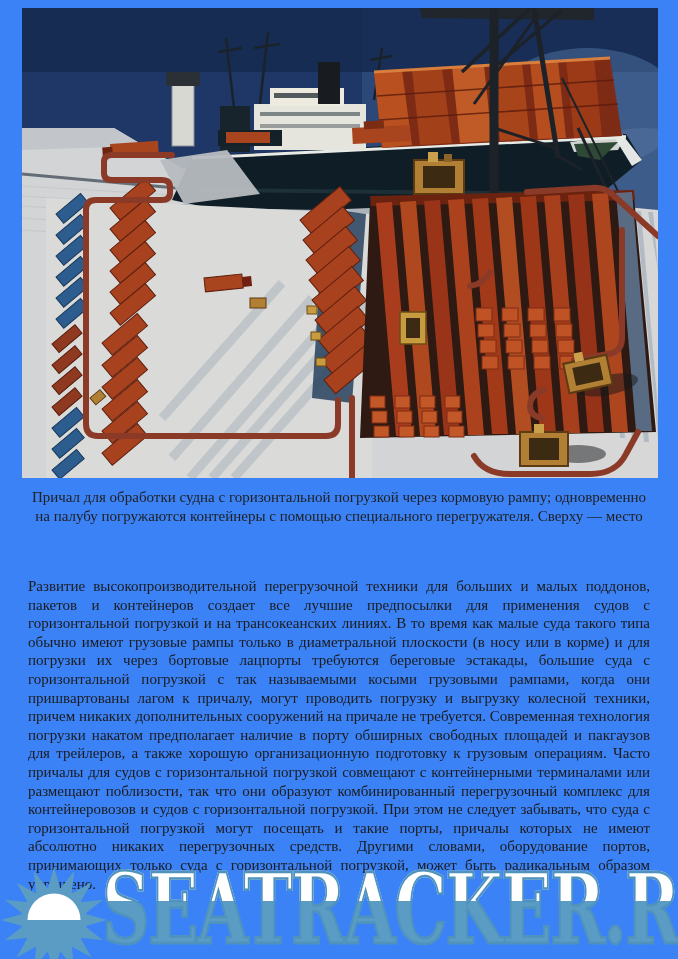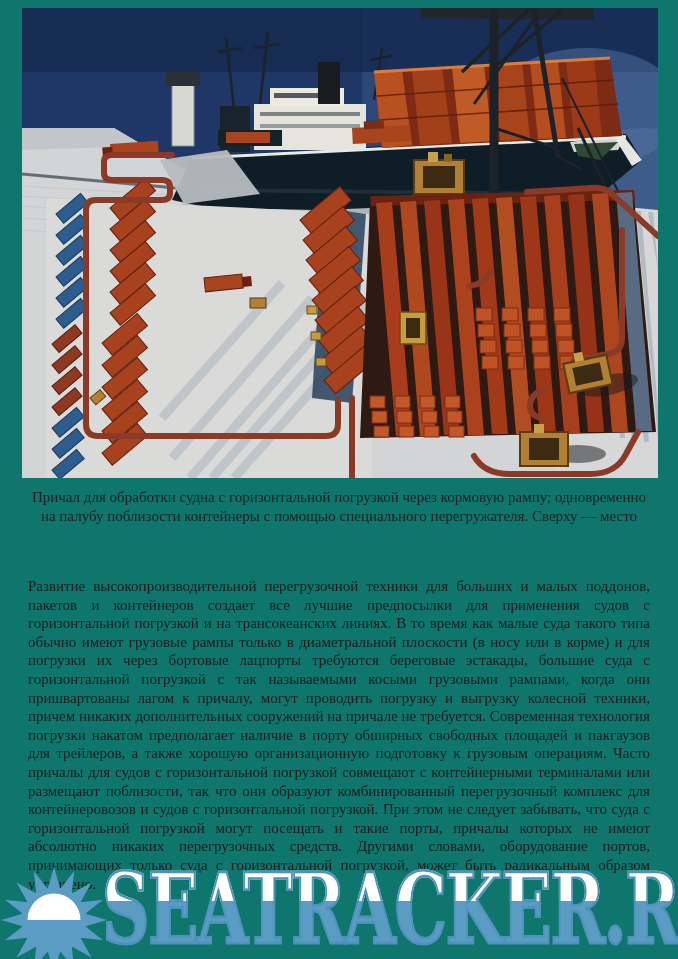--- a/index.html
+++ b/index.html
@@ -1,16 +1,16 @@
 <!DOCTYPE html>
 <html><head>
 <meta charset="utf-8">
 <style>
   html,body{margin:0;padding:0;background:#ffffff;}
-  .page{position:relative;width:678px;height:959px;background:#0f766e;overflow:hidden;
+  .page{position:relative;width:678px;height:959px;background:#3b82f6;overflow:hidden;
         font-family:"Liberation Serif",serif;}
   .illustration{position:absolute;left:22px;top:8px;width:636px;height:470px;display:block;}
   .caption{position:absolute;top:488px;left:24px;right:24px;text-align:center;
            font-size:15px;line-height:19px;color:#1f1f1f;}
   .body-text{position:absolute;top:562px;left:13px;right:13px;margin:15px;text-align:justify;
              font-size:15px;line-height:18.6px;color:#1b1b1b;}
   .logo{position:absolute;left:0;top:860px;width:678px;height:99px;}
   .sun{position:absolute;left:1px;top:7px;width:106px;height:106px;}
   .logo-text{
      position:absolute;left:102px;top:1px;white-space:nowrap;
@@ -361,21 +361,21 @@
     <g transform="translate(498,420)">
       <ellipse cx="58" cy="26" rx="28" ry="9" fill="#15181c" opacity="0.5"></ellipse>
       <rect x="0" y="4" width="48" height="34" fill="#b28034" stroke="#5d3b12" stroke-width="2"></rect>
       <rect x="9" y="10" width="30" height="22" fill="#3c2a12"></rect>
       <rect x="14" y="-4" width="10" height="9" fill="#caa04a"></rect>
     </g>
   </svg>
 
   <div class="caption">
     <div>Причал для обработки судна с горизонтальной погрузкой через кормовую рампу; одновременно</div>
-    <div>на палубу поблизости контейнеры с помощью специального перегружателя. Сверху — место</div>
+    <div>на палубу погружаются контейнеры с помощью специального перегружателя. Сверху — место</div>
   </div>
 
   <p class="body-text">Развитие высокопроизводительной перегрузочной техники для больших и малых поддонов, пакетов и контейнеров создает все лучшие предпосылки для применения судов с горизонтальной погрузкой и на трансокеанских линиях. В то время как малые суда такого типа обычно имеют грузовые рампы только в диаметральной плоскости (в носу или в корме) и для погрузки их через бортовые лацпорты требуются береговые эстакады, большие суда с горизонтальной погрузкой с так называемыми косыми грузовыми рампами, когда они пришвартованы лагом к причалу, могут проводить погрузку и выгрузку колесной техники, причем никаких дополнительных сооружений на причале не требуется. Современная технология погрузки накатом предполагает наличие в порту обширных свободных площадей и пакгаузов для трейлеров, а также хорошую организационную подготовку к грузовым операциям. Часто причалы для судов с горизонтальной погрузкой совмещают с контейнерными терминалами или размещают поблизости, так что они образуют комбинированный перегрузочный комплекс для контейнеровозов и судов с горизонтальной погрузкой. При этом не следует забывать, что суда с горизонтальной погрузкой могут посещать и такие порты, причалы которых не имеют абсолютно никаких перегрузочных средств. Другими словами, оборудование портов, принимающих только суда с горизонтальной погрузкой, может быть радикальным образом упрощено.</p>
 
   <div class="logo">
     <svg class="sun" viewBox="0 0 100 100">
       <polygon fill="#5b9cc5" points="50,0 55.9,20.6 69.1,3.8 66.7,25.1 85.4,14.6 74.9,33.3 96.2,30.9 79.4,44.1 100,50 79.4,55.9 96.2,69.1 74.9,66.7 85.4,85.4 66.7,74.9 69.1,96.2 55.9,79.4 50,100 44.1,79.4 30.9,96.2 33.3,74.9 14.6,85.4 25.1,66.7 3.8,69.1 20.6,55.9 0,50 20.6,44.1 3.8,30.9 25.1,33.3 14.6,14.6 33.3,25.1 30.9,3.8 44.1,20.6"></polygon>
       <circle cx="50" cy="50" r="31" fill="#5b9cc5"></circle>
       <path d="M25,50 A25,25 0 0 1 75,50 Z" fill="#ffffff"></path>
     </svg>

